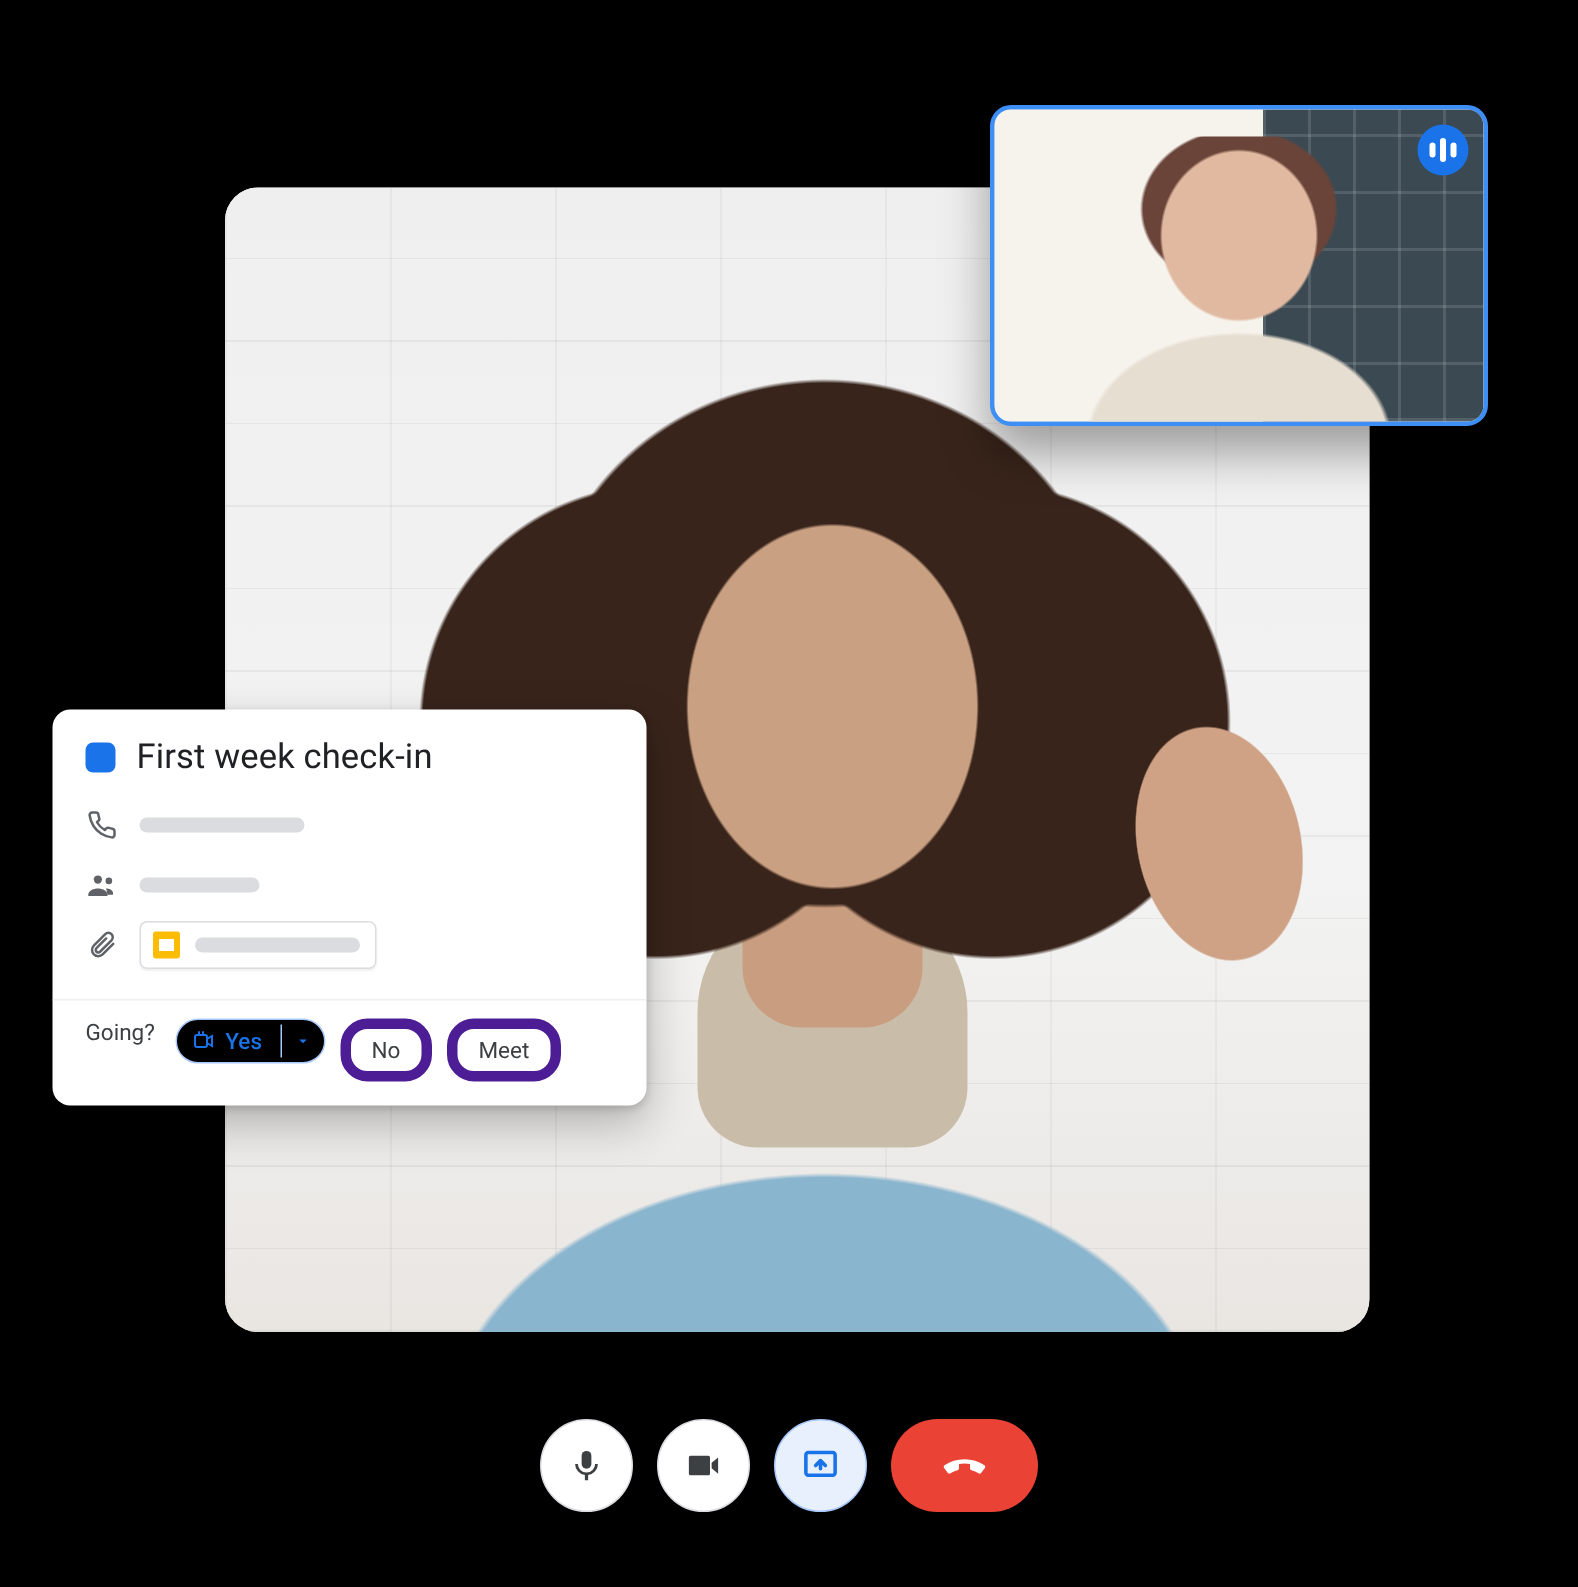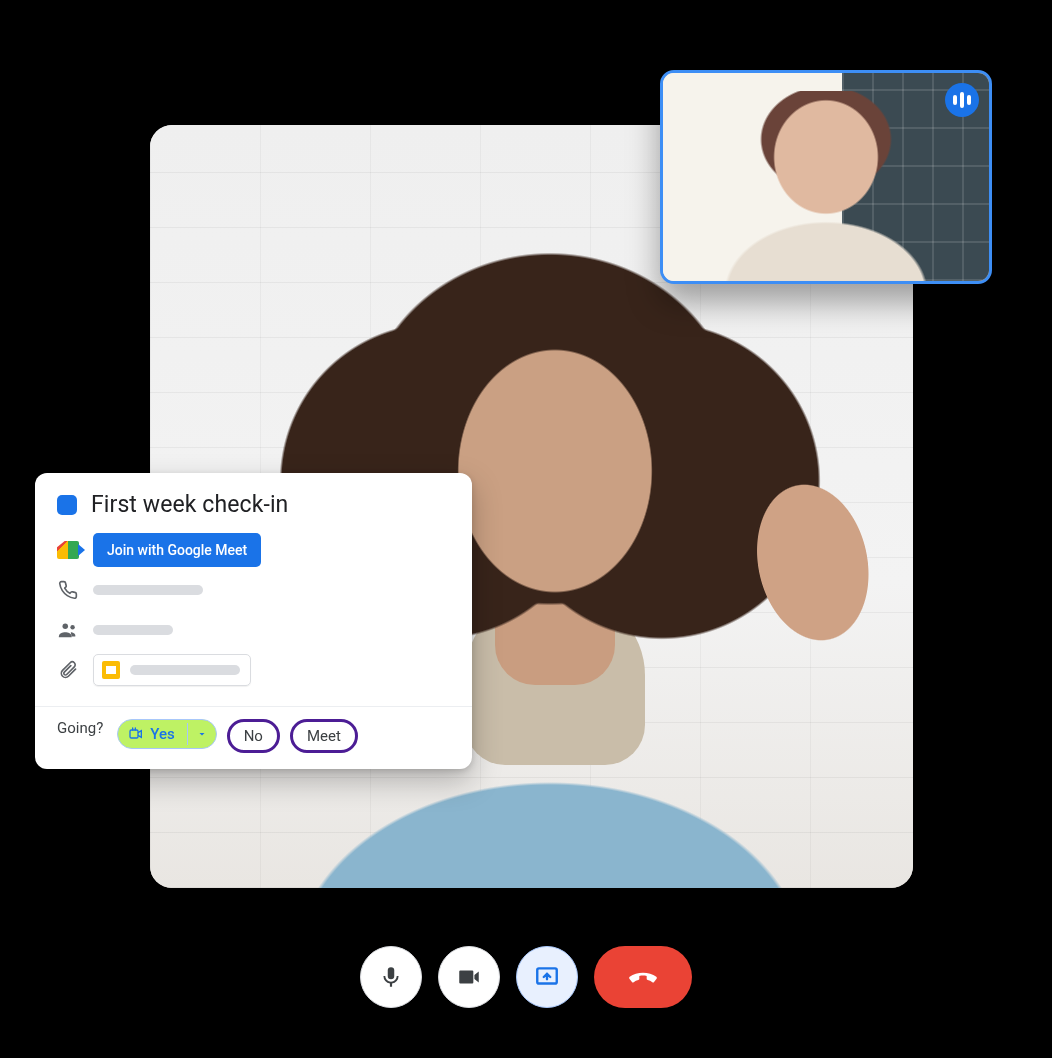--- a/index.html
+++ b/index.html
@@ -132,21 +132,21 @@
   }
   .speaking-badge span:nth-child(1){height:10px}
   .speaking-badge span:nth-child(2){height:16px}
   .speaking-badge span:nth-child(3){height:10px}
 
   
   .event-card {
     position: absolute;
     left: 35px;
     top: 473px;
-    width: 437px;
+    width: 396px;
     background: #fff;
     border-radius: 12px;
     box-shadow: 0 12px 30px rgba(0,0,0,0.25), 0 2px 6px rgba(0,0,0,0.15);
     overflow: hidden;
   }
   .ec-body { padding: 18px 22px 14px 22px; }
   .ec-title-row { display: flex; align-items: center; gap: 14px; margin-bottom: 14px; }
   .ec-color {
     width: 20px; height: 20px; border-radius: 5px; background: #1a73e8;
     flex: none;
@@ -198,26 +198,26 @@
   .ec-footer {
     border-top: 1px solid #eceef1;
     padding: 12px 22px 16px;
     display: flex; align-items: flex-start; gap: 10px;
     font-size: 15px;
   }
   .going-label { color: #3c4043; margin-right: 4px; }
   .rsvp-yes {
     display: inline-flex; align-items: center;
     border: 1px solid #a8c7fa; border-radius: 18px;
-    overflow: hidden; background: #bef264; color: #1a73e8; font-weight: 500;
+    overflow: hidden; background: #000000; color: #1a73e8; font-weight: 500;
   }
   .rsvp-yes .yes-main { display: inline-flex; align-items: center; gap: 6px; padding: 5px 12px 5px 10px; cursor: pointer; }
   .rsvp-yes .yes-caret { padding: 5px 8px; border-left: 1px solid #a8c7fa; cursor: pointer; }
   .pill {
-    border: 3px solid #4c1d95; color: #3c4043;
+    border: 7px solid #4c1d95; color: #3c4043;
     border-radius: 18px; padding: 5px 14px; background: #fff;
     font-size: 15px; cursor: pointer; font-family: inherit;
   }
 
   
   .controls {
     position: absolute;
     left: 50%; transform: translateX(-50%);
     top: 946px;
     display: flex; gap: 16px; align-items: center;
@@ -270,26 +270,20 @@
   </div>
 </div>
 
 <div class="event-card">
   <div class="ec-body">
     <div class="ec-title-row">
       <div class="ec-color"></div>
       <div class="ec-title">First week check-in</div>
     </div>
 
-    <div class="ec-row">
-      <div class="ec-icon">
-        <div class="meet-logo"></div>
-      </div>
-      <button class="join-btn">Join with Google Meet</button>
-    </div>
 
     <div class="ec-row">
       <div class="ec-icon">
         <svg width="20" height="20" viewBox="0 0 24 24" fill="none" stroke="#5f6368" stroke-width="2" stroke-linecap="round" stroke-linejoin="round">
             <path d="M22 16.9v3a2 2 0 0 1-2.2 2 19.8 19.8 0 0 1-8.6-3.1 19.5 19.5 0 0 1-6-6A19.8 19.8 0 0 1 2.1 4.2 2 2 0 0 1 4.1 2h3a2 2 0 0 1 2 1.7c.12.93.34 1.84.66 2.71a2 2 0 0 1-.45 2.11L8 9.8a16 16 0 0 0 6.2 6.2l1.28-1.28a2 2 0 0 1 2.11-.45c.87.32 1.78.54 2.71.66A2 2 0 0 1 22 16.9z"></path>
           </svg>
       </div>
       <div class="skeleton" style="width:110px"></div>
     </div>
 

